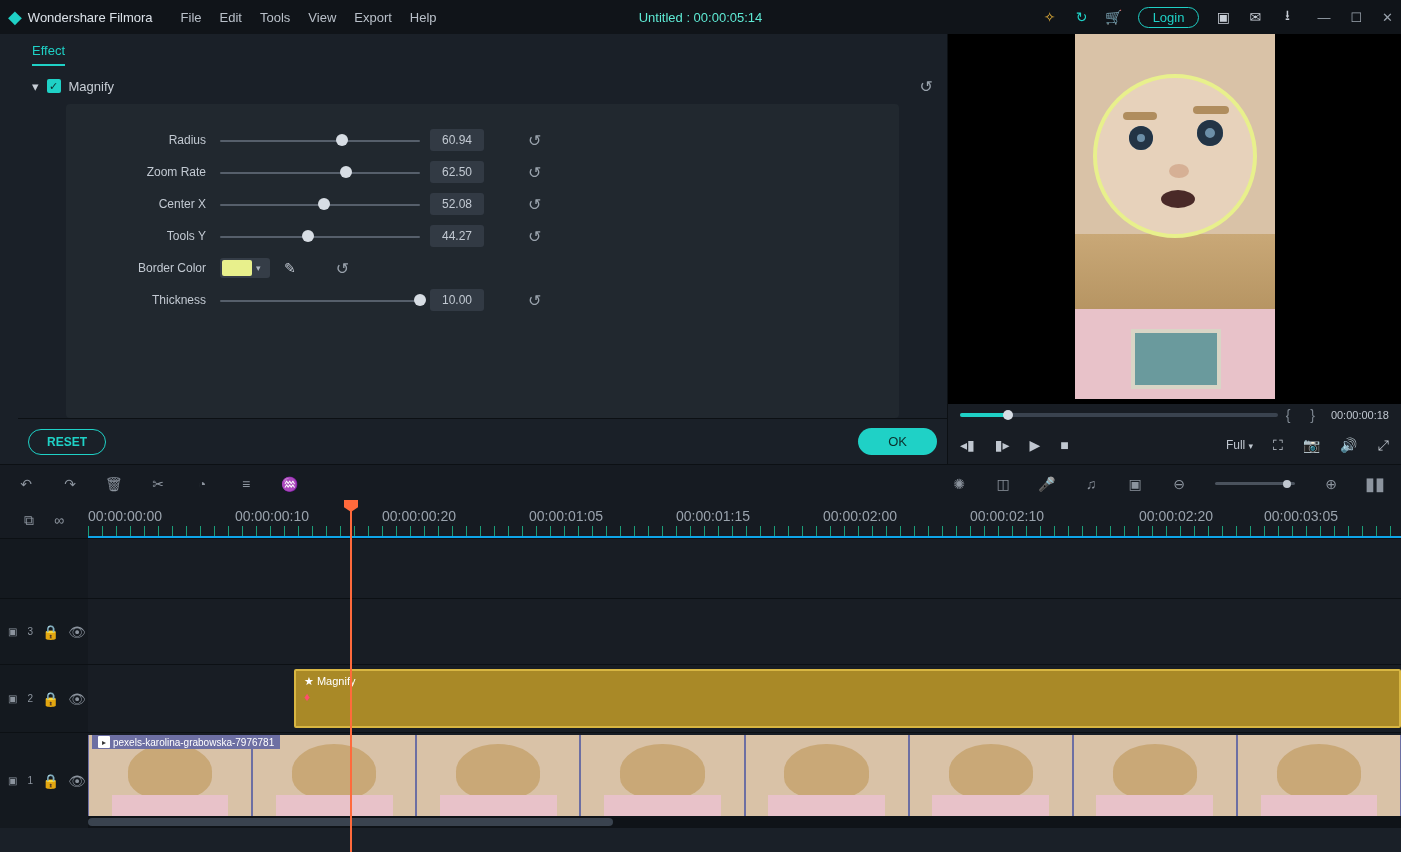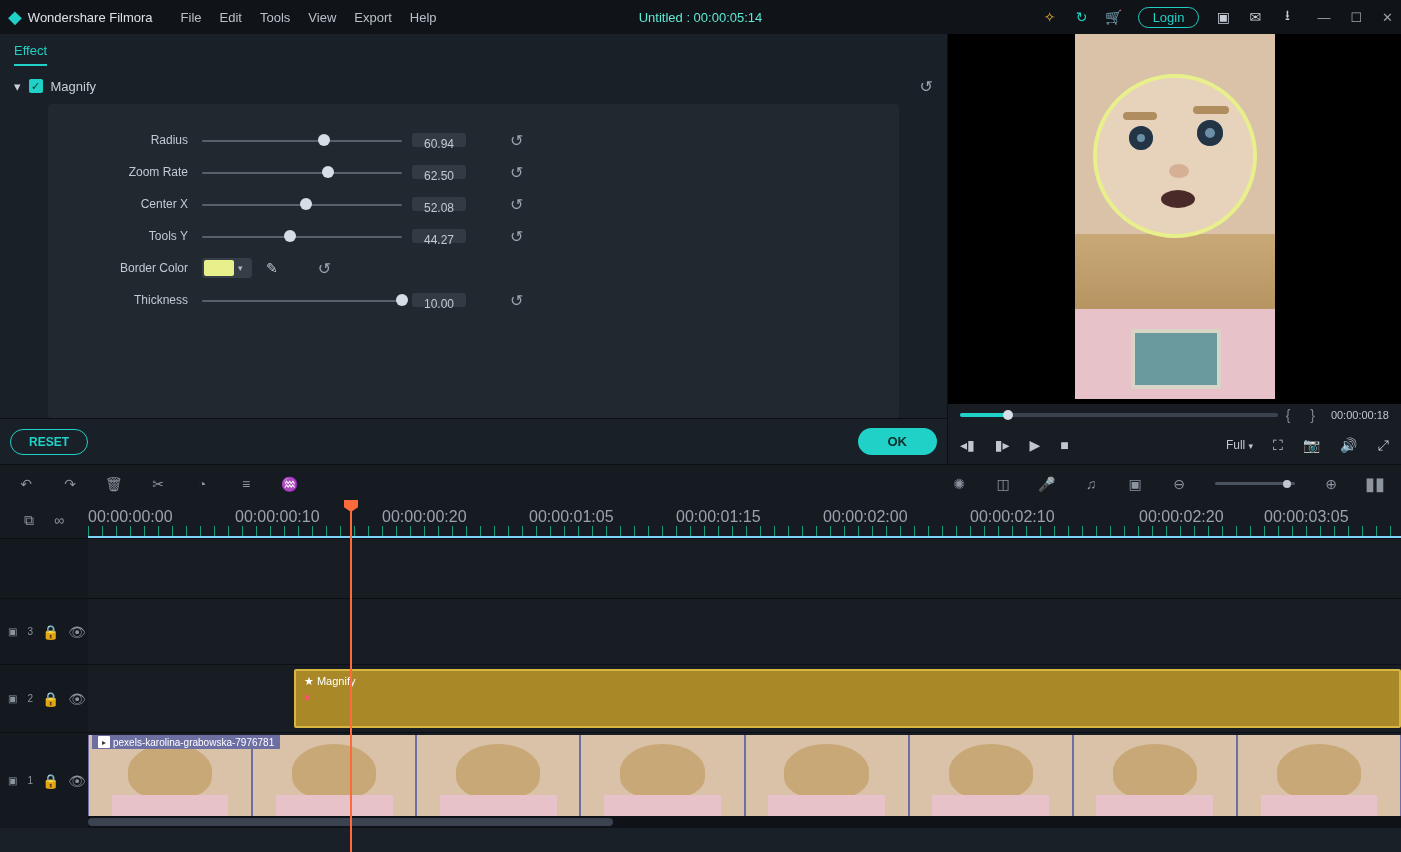--- a/index.html
+++ b/index.html
@@ -6,42 +6,42 @@
 body { background:#1a2028; color:#c8ced6; width:1401px; height:852px; overflow:hidden; position:relative; }
 .title-bar { height:34px; background:#101419; display:flex; align-items:center; padding:0 8px; font-size:13px; }
 .logo { color:#1fd1c6; font-size:18px; margin-right:6px; }
 .app-name { font-weight:500; margin-right:28px; color:#dbe1e8; }
 .menu { display:flex; gap:18px; color:#b9c0c9; }
 .title-center { position:absolute; left:50%; transform:translateX(-50%); color:#5eead4; font-size:13px; }
 .title-right { margin-left:auto; display:flex; align-items:center; gap:16px; }
 .ico { width:16px; height:16px; display:inline-flex; align-items:center; justify-content:center; font-size:14px; cursor:pointer; }
 .login-btn { border:1px solid #1fd1c6; color:#1fd1c6; border-radius:14px; padding:2px 14px; font-size:13px; cursor:pointer; }
 .winctrl { display:flex; gap:20px; margin-left:6px; color:#9aa3ad; }
-.main { display:flex; height:430px; }
+.main { display:flex; height:430px;padding-left:18px; }
 .effect-pane { flex:1; background:#1a2028; border-right:1px solid #0c1014; display:flex; flex-direction:column; }
 .effect-tabs { height:34px; display:flex; align-items:center; padding:0 14px; font-size:13px; }
 .effect-tab { color:#1fd1c6; border-bottom:2px solid #1fd1c6; padding:6px 0; }
 .effect-hdr { height:36px; display:flex; align-items:center; padding:0 14px; gap:8px; font-size:13px; }
 .chk { width:14px; height:14px; background:#1fd1c6; display:inline-flex; align-items:center; justify-content:center; color:#0b2f2c; font-size:11px; border-radius:2px; }
 .reset-ico { margin-left:auto; color:#9aa3ad; font-size:16px; }
 .params { margin:0 48px 0 48px; background:#21282f; border-radius:4px; padding:20px 30px 40px 30px; flex:1; }
 .prow { display:flex; align-items:center; height:32px; font-size:12px; color:#c2c9d2; }
 .plbl { width:110px; text-align:right; margin-right:14px; }
 .pslider { flex:1; position:relative; height:20px; max-width:200px; }
 .track { position:absolute; top:50%; left:0; right:0; height:2px; background:#565f6b; border-radius:1px; }
 .thumb { position:absolute; top:50%; transform:translate(-50%,-50%); width:12px; height:12px; border-radius:50%; background:#d7dde4; }
-.pval { width:54px; height:14px; background:#323a44; border-radius:3px; text-align:center; line-height:22px; font-size:12px; margin-left:10px; }
+.pval { width:54px; height:22px; background:#323a44; border-radius:3px; text-align:center; line-height:22px; font-size:12px; margin-left:10px; }
 .preset { width:20px; margin-left:44px; color:#9aa3ad; font-size:16px; cursor:pointer; }
 .colorbox { width:50px; height:20px; background:#353d47; border-radius:3px; display:flex; align-items:center; padding:2px; gap:4px; }
 .swatch { width:30px; height:16px; background:#e8f08c; border-radius:2px; }
 .chev { font-size:9px; color:#aeb6c0; }
 .picker { margin-left:14px; font-size:14px; cursor:pointer; }
 .effect-ftr { height:46px; display:flex; align-items:center; padding:0 10px; gap:8px; border-top:1px solid #0c1014; }
 .reset-btn { border:1px solid #1fd1c6; color:#1fd1c6; border-radius:14px; padding:5px 18px; font-size:12px; font-weight:600; cursor:pointer; }
-.ok-btn { margin-left:auto; background:#1fd1c6; color:#0b2f2c; border-radius:14px; padding:6px 30px; font-size:13px; font-weight:700; cursor:pointer; }
+.ok-btn { margin-left:auto; background:#1fd1c6; color:#0b2f2c; border-radius:14px; padding:6px 30px; font-size:13px; font-weight:400; cursor:pointer; }
 .preview-pane { width:453px; background:#181d24; display:flex; flex-direction:column; }
 .canvas { flex:1; background:#000; position:relative; margin:0 auto; width:100%; display:flex; justify-content:center; align-items:flex-start; }
 .vid { position:relative; width:200px; height:365px; background:#d9c2a7; overflow:hidden; }
 .lens { position:absolute; top:40px; left:18px; width:164px; height:164px; border:4px solid #e8f08c; border-radius:50%; background:#e7d2bb; overflow:hidden; }
 .eye1 { position:absolute; top:48px; left:32px; width:24px; height:24px; border-radius:50%; background:#6c8fa8; box-shadow:inset 0 0 0 8px #233445; }
 .eye2 { position:absolute; top:42px; right:30px; width:26px; height:26px; border-radius:50%; background:#6c8fa8; box-shadow:inset 0 0 0 8px #233445; }
 .mouth { position:absolute; top:112px; left:64px; width:34px; height:18px; background:#4a2a28; border-radius:50%; }
 .nose { position:absolute; top:86px; left:72px; width:20px; height:14px; background:#d6b095; border-radius:50%; }
 .brow1 { position:absolute; top:34px; left:26px; width:34px; height:8px; background:#b08d5e; border-radius:4px; }
 .brow2 { position:absolute; top:28px; right:24px; width:36px; height:8px; background:#b08d5e; border-radius:4px; }
@@ -55,21 +55,21 @@
 .time-text { font-size:11px; color:#c0c7d0; }
 .pctrl { height:38px; display:flex; align-items:center; padding:0 12px; gap:20px; color:#c0c7d0; }
 .pctrl .spacer { flex:1; }
 .pctrl .btn { font-size:14px; cursor:pointer; }
 .timeline-toolbar { height:38px; background:#161b22; display:flex; align-items:center; padding:0 18px; gap:28px; color:#8c949e; border-top:1px solid #0c1014; }
 .timeline-toolbar .spacer { flex:1; }
 .zoom-bar { width:80px; height:3px; background:#4a525d; position:relative; border-radius:2px; }
 .zoom-bar .zt { position:absolute; right:8px; top:50%; transform:translate(50%,-50%); width:8px; height:8px; background:#c0c7d0; border-radius:50%; }
 .ruler-row { height:36px; background:#161b22; display:flex; }
 .trkhdr { width:88px; display:flex; align-items:center; justify-content:center; gap:14px; color:#8c949e; font-size:14px; }
-.ruler { flex:1; position:relative; border-bottom:2px solid #7dd3fc; font-size:16px; color:#9aa3ad; }
+.ruler { flex:1; position:relative; border-bottom:2px solid #0ea5e9; font-size:14px; color:#9aa3ad; }
 .rt { position:absolute; top:6px; }
 .ruler::after { content:""; position:absolute; bottom:0; left:0; right:0; height:10px;
  background:repeating-linear-gradient(90deg,#1a9e7a 0,#1a9e7a 1px,transparent 1px,transparent 14px); }
 .playhead { position:absolute; top:0; bottom:-320px; width:2px; background:#ff6a3c; z-index:5; }
 .ph-head { position:absolute; top:-2px; left:-6px; width:14px; height:12px; background:#ff6a3c; clip-path:polygon(0 0,100% 0,100% 60%,50% 100%,0 60%); }
 .tracks { display:flex; flex-direction:column; position:relative; }
 .trk { display:flex; height:68px; border-top:1px solid #0c1014; }
 .trk3 { height:66px; }
 .trk2 { height:68px; }
 .trk1 { height:96px; }

